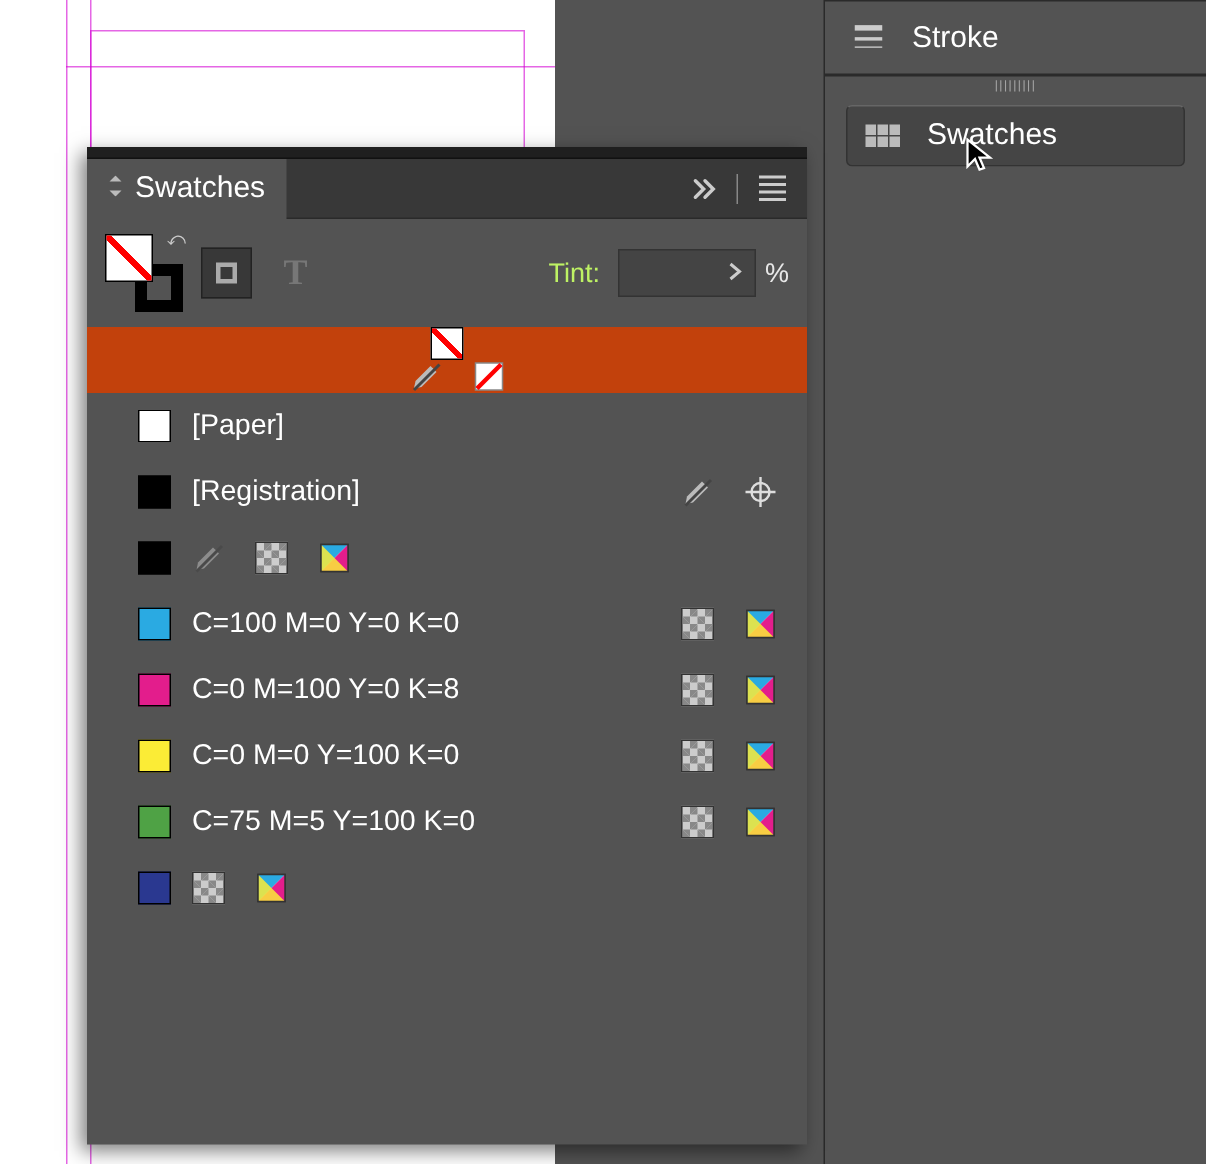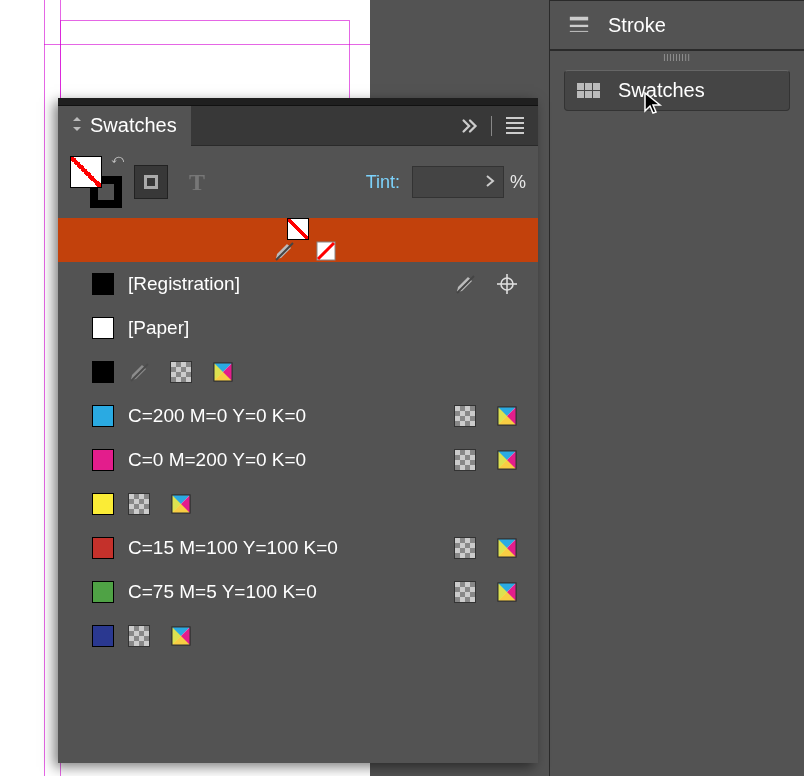--- a/index.html
+++ b/index.html
@@ -130,21 +130,21 @@
     width:34px; height:34px; background:#383838; border:1px solid #222;
     display:flex; align-items:center; justify-content:center;
   }
   .fmt-container-btn div { width:14px; height:14px; border:3px solid #aaa; }
   .fmt-text-btn {
     width:34px; height:34px;
     display:flex; align-items:center; justify-content:center;
     color:#777; font-size:24px; font-family:Georgia, serif; font-weight:bold;
   }
   .toolbar .spacer2 { flex:1; }
-  .tint-label { color:#7dd3fc; font-size:18px; }
+  .tint-label { color:#bef264; font-size:18px; }
   .tint-field {
     display:flex; align-items:center; gap:6px;
   }
   .tint-input {
     width:92px; height:32px; background:#444; border:1px solid #333;
     display:flex; align-items:center; justify-content:flex-end; padding-right:8px;
   }
   .tint-input .chevron { color:#ccc; font-size:14px; }
   .tint-pct { color:#e8e8e8; font-size:18px; }
 
@@ -300,94 +300,83 @@
             </svg>
           </span>
           <span class="ico">
             <svg viewBox="0 0 22 22">
               <use href="#icon-none"></use>
             </svg>
           </span>
         </div>
       </div>
       <div class="swatch-row">
-        <div class="chip" style="background: rgb(0, 0, 0);"></div>
-        <div class="name">[Registration]</div>
-        <div class="badges">
-          <span class="ico">
-            <svg viewBox="0 0 22 22">
-              <use href="#icon-noedit"></use>
-            </svg>
-          </span>
-          <span class="ico">
-            <svg viewBox="0 0 22 22">
-              <use href="#icon-reg"></use>
-            </svg>
-          </span>
-        </div>
-      </div>
-      <div class="swatch-row">
         <div class="chip" style="background: rgb(255, 255, 255);"></div>
         <div class="name">[Paper]</div>
         <div class="badges"></div>
       </div>
       <div class="swatch-row">
         <div class="chip" style="background: rgb(0, 0, 0);"></div>
+        <div class="name">[Registration]</div>
+        <div class="badges">
+          <span class="ico">
+            <svg viewBox="0 0 22 22">
+              <use href="#icon-noedit"></use>
+            </svg>
+          </span>
+          <span class="ico">
+            <svg viewBox="0 0 22 22">
+              <use href="#icon-reg"></use>
+            </svg>
+          </span>
+        </div>
+      </div>
+      <div class="swatch-row">
+        <div class="chip" style="background: rgb(0, 0, 0);"></div>
         <div class="badges">
           <span class="ico muted">
             <svg viewBox="0 0 22 22">
               <use href="#icon-noedit"></use>
             </svg>
           </span>
           <span class="ico checker"></span>
           <span class="ico">
             <svg viewBox="0 0 22 22">
               <use href="#icon-cmyk"></use>
             </svg>
           </span>
         </div>
       </div>
       <div class="swatch-row">
         <div class="chip" style="background: rgb(42, 170, 226);"></div>
-        <div class="name">C=200 M=0 Y=0 K=0</div>
+        <div class="name">C=100 M=0 Y=0 K=0</div>
         <div class="badges">
           <span class="ico checker"></span>
           <span class="ico">
             <svg viewBox="0 0 22 22">
               <use href="#icon-cmyk"></use>
             </svg>
           </span>
         </div>
       </div>
       <div class="swatch-row">
         <div class="chip" style="background: rgb(227, 29, 140);"></div>
-        <div class="name">C=0 M=200 Y=0 K=0</div>
+        <div class="name">C=0 M=100 Y=0 K=8</div>
         <div class="badges">
           <span class="ico checker"></span>
           <span class="ico">
             <svg viewBox="0 0 22 22">
               <use href="#icon-cmyk"></use>
             </svg>
           </span>
         </div>
       </div>
       <div class="swatch-row">
         <div class="chip" style="background: rgb(251, 236, 54);"></div>
-        <div class="badges">
-          <span class="ico checker"></span>
-          <span class="ico">
-            <svg viewBox="0 0 22 22">
-              <use href="#icon-cmyk"></use>
-            </svg>
-          </span>
-        </div>
-      </div>
-      <div class="swatch-row">
-        <div class="chip" style="background: rgb(196, 49, 43);"></div>
-        <div class="name">C=15 M=100 Y=100 K=0</div>
+        <div class="name">C=0 M=0 Y=100 K=0</div>
         <div class="badges">
           <span class="ico checker"></span>
           <span class="ico">
             <svg viewBox="0 0 22 22">
               <use href="#icon-cmyk"></use>
             </svg>
           </span>
         </div>
       </div>
       <div class="swatch-row">

